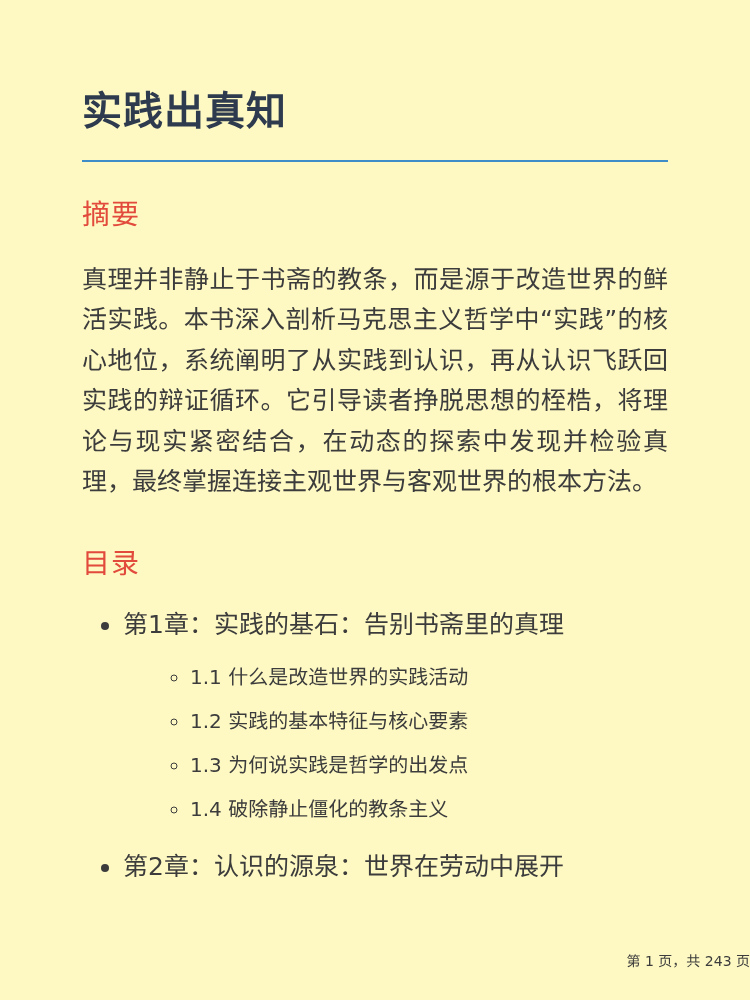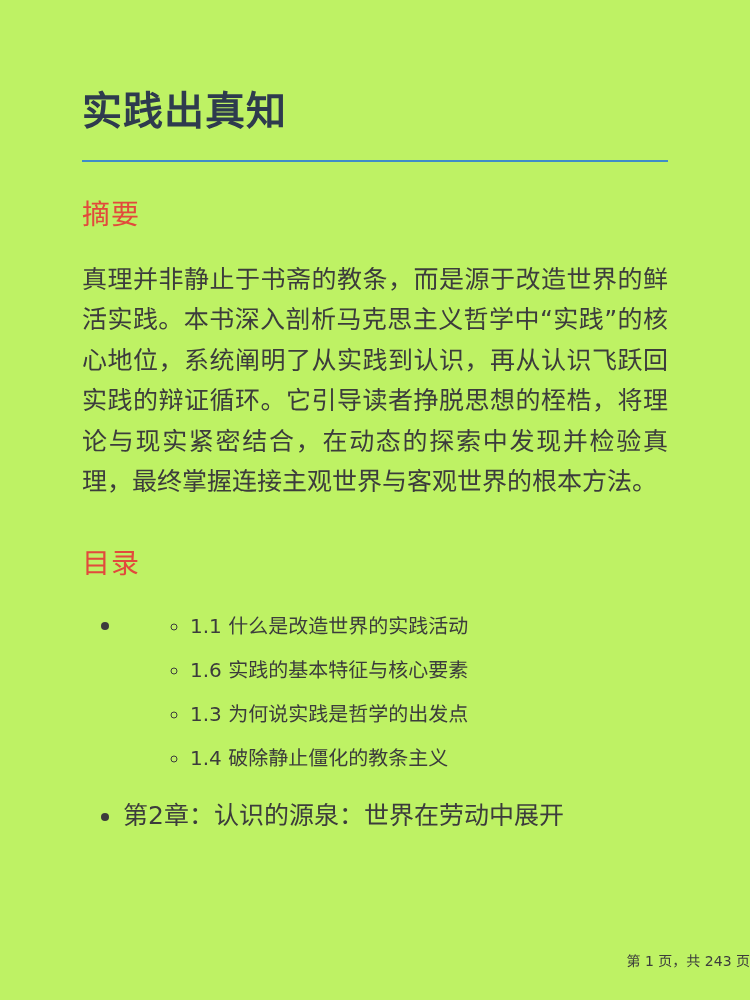--- a/index.html
+++ b/index.html
@@ -5,21 +5,21 @@
   html, body {
     margin: 0;
     padding: 0;
     background: #ffffff;
     font-family: "DejaVu Sans", "Liberation Sans", sans-serif;
   }
   .page {
     position: relative;
     width: 750px;
     height: 1000px;
-    background: #bef264;
+    background: #fef9c3;
     overflow: hidden;
     box-sizing: border-box;
   }
   .content {
     padding: 88px 82px 0 82px;
   }
   h1.doc-title {
     margin: 0 0 26px 0;
     font-size: 40px;
     line-height: 1.15;
@@ -86,23 +86,23 @@
 <body>
 
 <div class="page">
   <div class="content">
     <h1 class="doc-title">实践出真知</h1>
     <hr class="divider">
     <h2 class="section-heading">摘要</h2>
     <p class="abstract">真理并非静止于书斋的教条，而是源于改造世界的鲜活实践。本书深入剖析马克思主义哲学中“实践”的核心地位，系统阐明了从实践到认识，再从认识飞跃回实践的辩证循环。它引导读者挣脱思想的桎梏，将理论与现实紧密结合，在动态的探索中发现并检验真理，最终掌握连接主观世界与客观世界的根本方法。</p>
     <h2 class="section-heading">目录</h2>
     <ul class="toc-l1" id="toc-root">
-        <li><ul class="toc-l2">
+        <li><span>第1章：实践的基石：告别书斋里的真理</span><ul class="toc-l2">
             <li>1.1 什么是改造世界的实践活动</li>
-            <li>1.6 实践的基本特征与核心要素</li>
+            <li>1.2 实践的基本特征与核心要素</li>
             <li>1.3 为何说实践是哲学的出发点</li>
             <li>1.4 破除静止僵化的教条主义</li>
           </ul></li>
         <li><span>第2章：认识的源泉：世界在劳动中展开</span></li>
       </ul>
   </div>
   <div class="footer">第 1 页，共 243 页</div>
 </div>
 
 </body></html>

